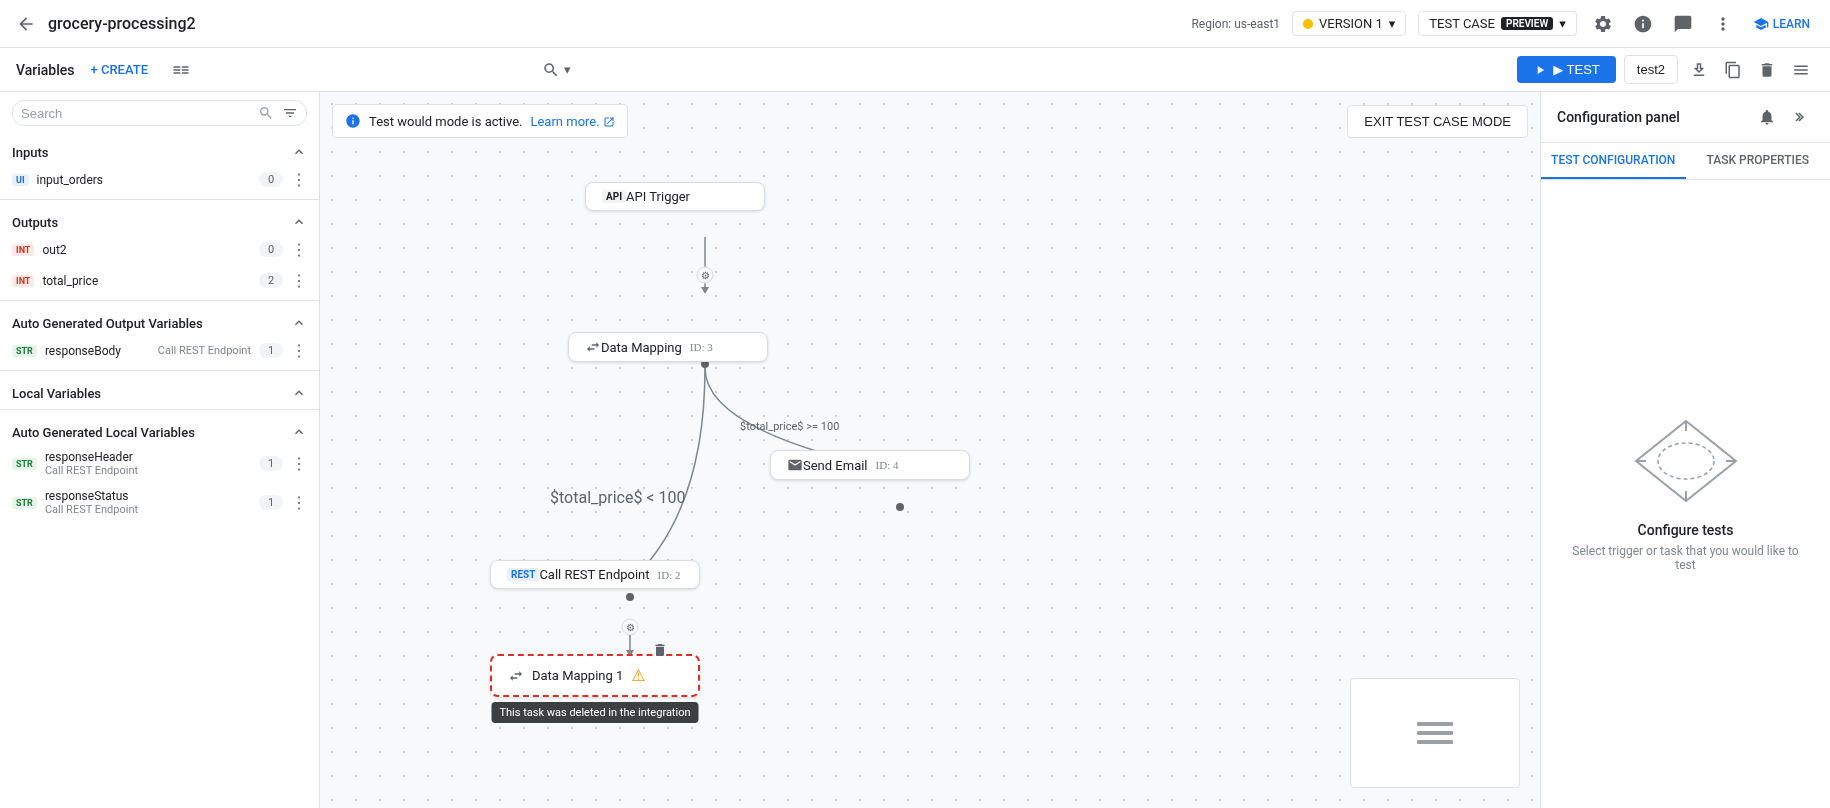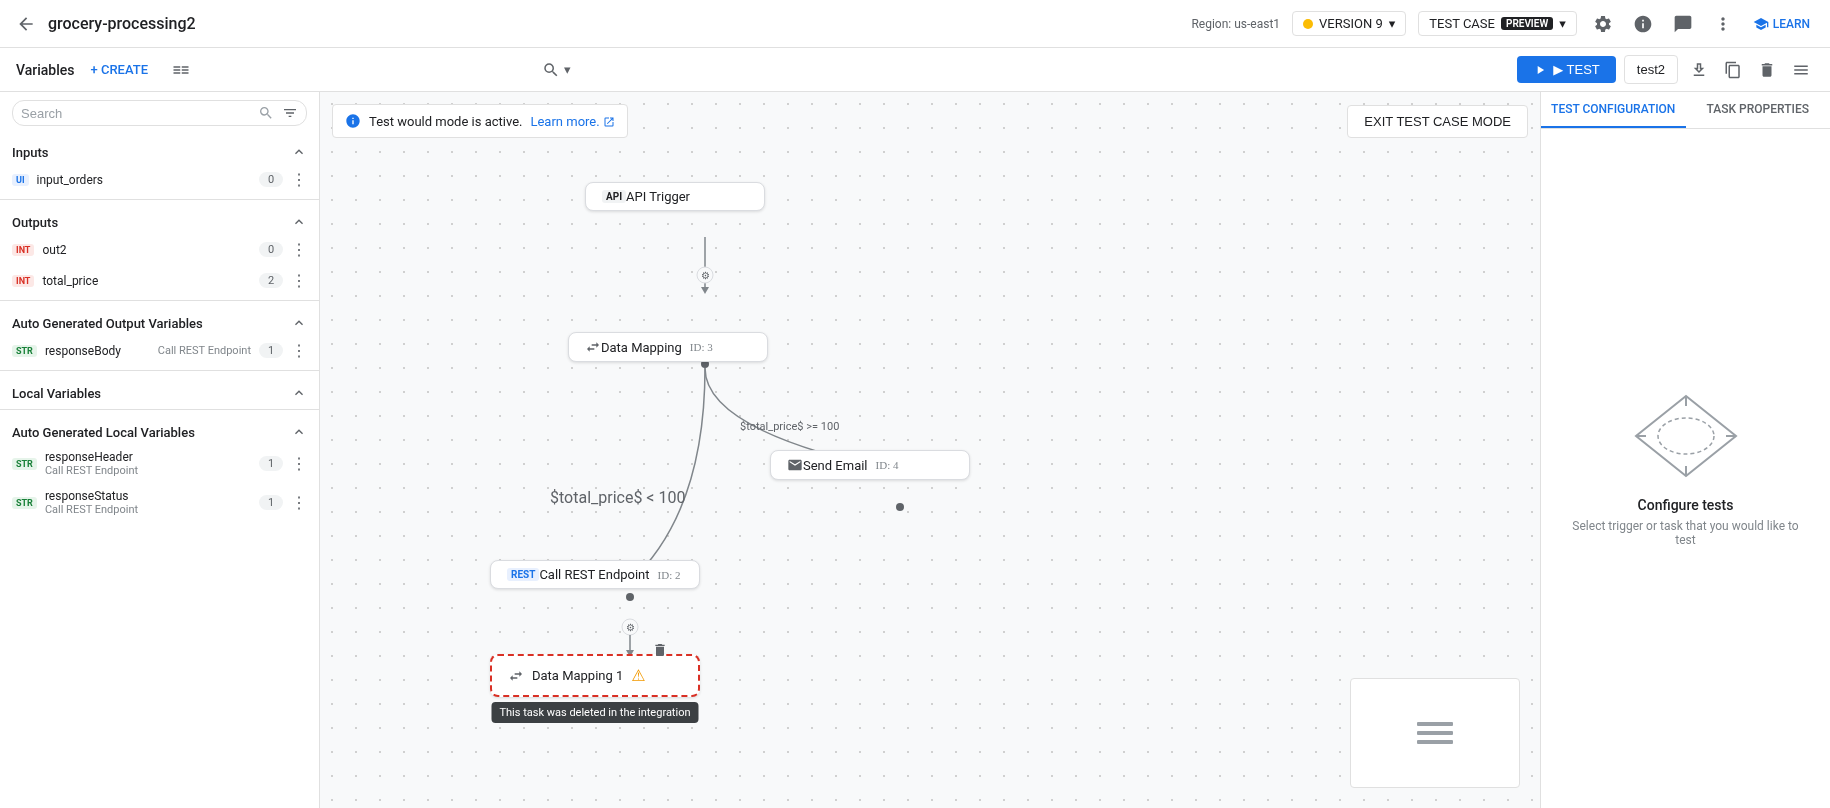--- a/index.html
+++ b/index.html
@@ -225,21 +225,21 @@
     <svg width="20" height="20" viewBox="0 0 24 24" fill="#5f6368">
         <path d="M20 11H7.83l5.59-5.59L12 4l-8 8 8 8 1.41-1.41L7.83 13H20v-2z"></path>
       </svg>
   </div>
   <span class="app-title">grocery-processing2</span>
 
   <div class="header-right">
     <span class="region-label">Region: us-east1</span>
     <div class="version-badge">
       <div class="version-dot"></div>
-      <span>VERSION 9</span>
+      <span>VERSION 1</span>
       <span>▾</span>
     </div>
     <div class="test-case-btn">
       <span>TEST CASE</span>
       <span class="preview-badge">PREVIEW</span>
       <span>▾</span>
     </div>
     <div class="icon-btn">
       <svg width="20" height="20" viewBox="0 0 24 24" fill="#5f6368">
           <path d="M19.14 12.94c.04-.3.06-.61.06-.94 0-.32-.02-.64-.07-.94l2.03-1.58c.18-.14.23-.41.12-.61l-1.92-3.32c-.12-.22-.37-.29-.59-.22l-2.39.96c-.5-.38-1.03-.7-1.62-.94l-.36-2.54c-.04-.24-.24-.41-.48-.41h-3.84c-.24 0-.43.17-.47.41l-.36 2.54c-.59.24-1.13.57-1.62.94l-2.39-.96c-.22-.08-.47 0-.59.22L2.74 8.87c-.12.21-.08.47.12.61l2.03 1.58c-.05.3-.09.63-.09.94s.02.64.07.94l-2.03 1.58c-.18.14-.23.41-.12.61l1.92 3.32c.12.22.37.29.59.22l2.39-.96c.5.38 1.03.7 1.62.94l.36 2.54c.05.24.24.41.48.41h3.84c.24 0 .44-.17.47-.41l.36-2.54c.59-.24 1.13-.56 1.62-.94l2.39.96c.22.08.47 0 .59-.22l1.92-3.32c.12-.22.07-.47-.12-.61l-2.01-1.58zM12 15.6c-1.98 0-3.6-1.62-3.6-3.6s1.62-3.6 3.6-3.6 3.6 1.62 3.6 3.6-1.62 3.6-3.6 3.6z"></path>
@@ -520,20 +520,36 @@
     <div class="bottom-right-box" style="position:absolute;bottom:20px;right:20px;width:170px;height:110px;">
       <svg width="40" height="30" viewBox="0 0 40 30">
         <rect x="2" y="4" width="36" height="4" rx="1" fill="#9aa0a6"></rect>
         <rect x="2" y="13" width="36" height="4" rx="1" fill="#9aa0a6"></rect>
         <rect x="2" y="22" width="36" height="4" rx="1" fill="#9aa0a6"></rect>
       </svg>
     </div>
   </div>
 
   <div class="right-panel">
+    <div class="right-panel-header">
+      <span class="config-title">Configuration panel</span>
+      <div class="panel-icons">
+        <div class="icon-btn">
+          <svg width="18" height="18" viewBox="0 0 24 24" fill="#5f6368">
+              <path d="M12 22c1.1 0 2-.9 2-2h-4c0 1.1.9 2 2 2zm6-6v-5c0-3.07-1.64-5.64-4.5-6.32V4c0-.83-.67-1.5-1.5-1.5s-1.5.67-1.5 1.5v.68C7.63 5.36 6 7.92 6 11v5l-2 2v1h16v-1l-2-2z"></path>
+            </svg>
+        </div>
+        <div class="icon-btn">
+          <svg width="18" height="18" viewBox="0 0 24 24" fill="#5f6368">
+              <path d="M10 6L8.59 7.41 13.17 12l-4.58 4.59L10 18l6-6z"></path>
+              <path d="M6 6l-1.41 1.41L9.17 12l-4.58 4.59L6 18l6-6z"></path>
+            </svg>
+        </div>
+      </div>
+    </div>
 
     <div class="panel-tabs">
       <div class="panel-tab active">
         <span>TEST CONFIGURATION</span>
       </div>
       <div class="panel-tab">
         <span>TASK PROPERTIES</span>
       </div>
     </div>
 

